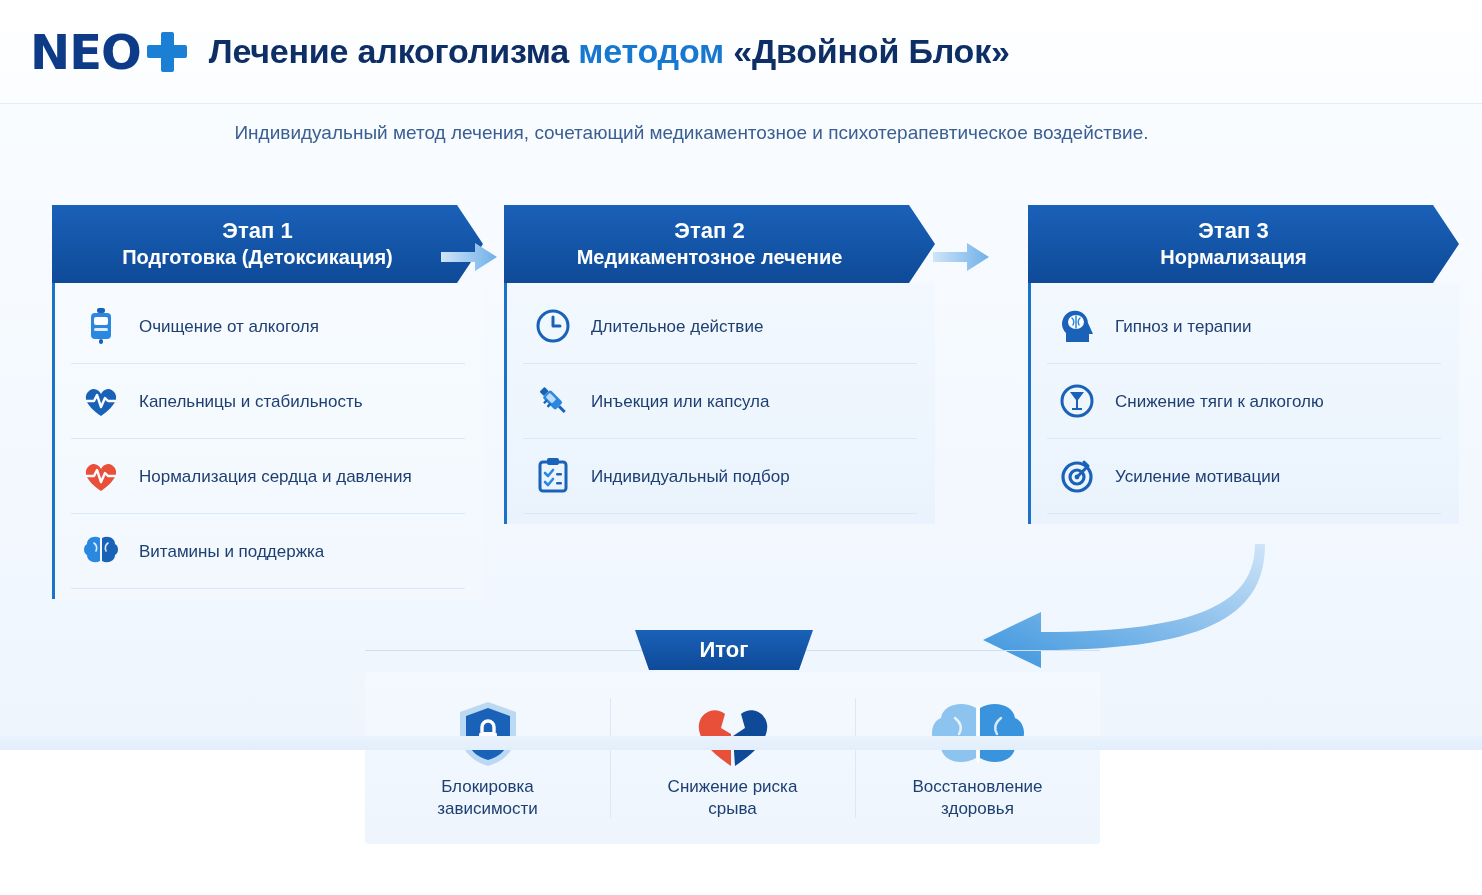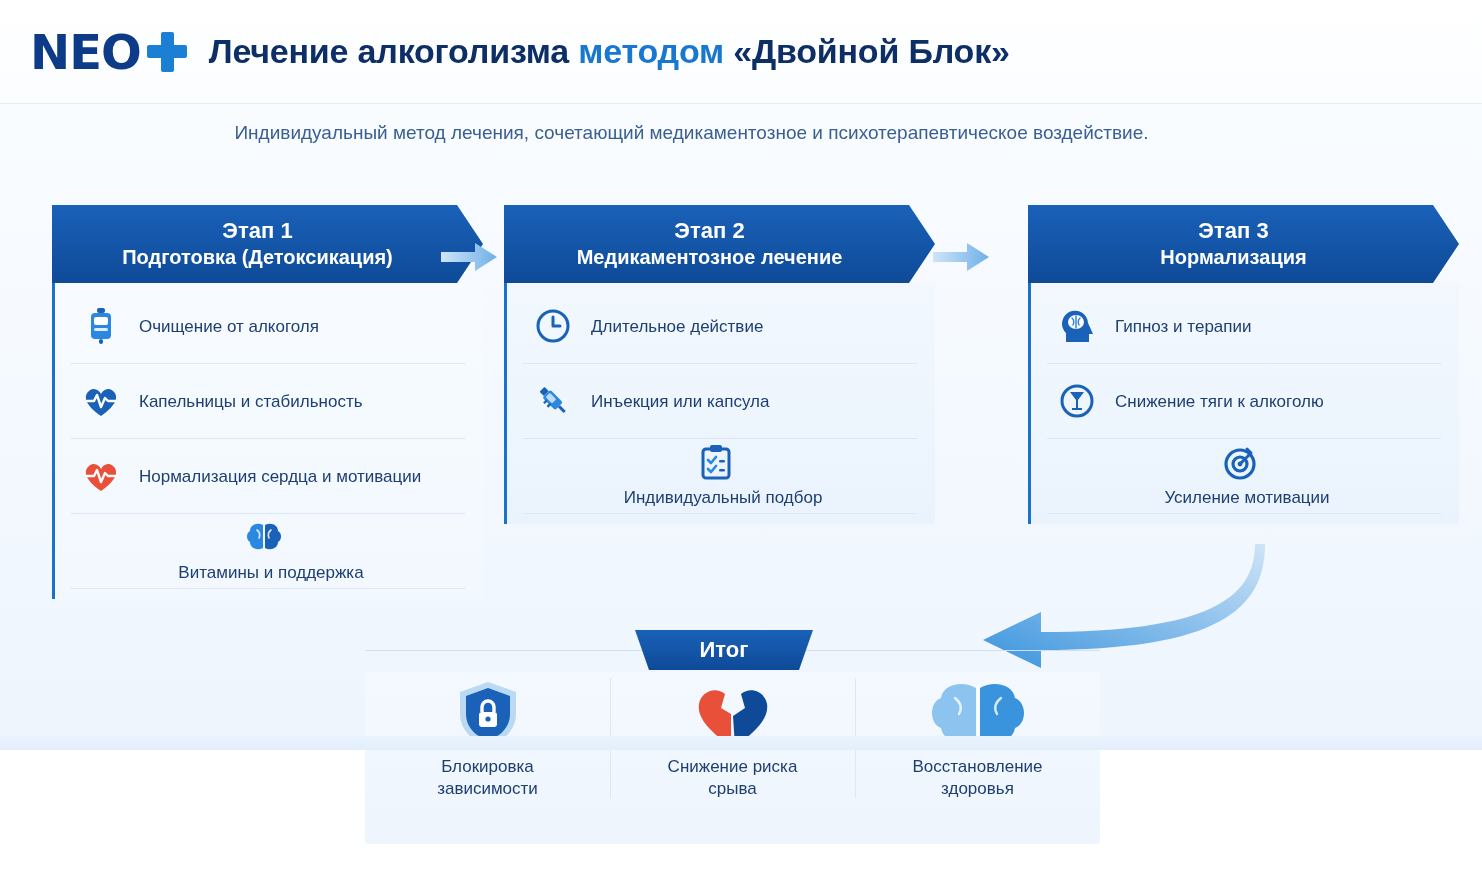--- a/index.html
+++ b/index.html
@@ -137,21 +137,21 @@
     box-sizing: border-box;
   }
   .stage-1 .stage-body { background: linear-gradient(180deg, #f7fbff 0%, #f2f8fe 100%); }
   .item {
     display: flex;
     align-items: center;
     height: 74px;
     border-bottom: 1px solid #d9e7f6;
     padding-left: 6px;
   }
-  .item:last-child { border-bottom: 1px solid #d9e7f6; flex-direction: column; }
+  .item:last-child { border-bottom: 1px solid #d9e7f6; }
   .item-icon {
     width: 48px;
     height: 48px;
     flex: 0 0 48px;
     margin-right: 14px;
     display: flex;
     align-items: center;
     justify-content: center;
   }
   .item-label {
@@ -205,20 +205,21 @@
   }
   .result-panel {
     position: absolute;
     left: 365px;
     top: 672px;
     width: 735px;
     height: 172px;
     background: linear-gradient(180deg, #f4f9ff 0%, #eef5fd 100%);
     border-radius: 4px;
     display: flex;
+    align-items: center;
   }
   .result-item {
     flex: 1 1 0;
     display: flex;
     flex-direction: column;
     align-items: center;
     justify-content: center;
     position: relative;
     height: 132px;
   }
@@ -300,21 +301,21 @@
           <span class="item-label">Капельницы и стабильность</span>
         </div>
 
         <div class="item">
           <span class="item-icon">
             <svg width="44" height="44" viewBox="0 0 44 44">
               <path d="M22 37 C6 26 4 17 10 12 C15 8 20 11 22 15 C24 11 29 8 34 12 C40 17 38 26 22 37 Z" fill="#e8503a"></path>
               <path d="M8 22 h7 l3 -6 l4 12 l4 -9 l3 3 h7" fill="none" stroke="#ffffff" stroke-width="2.4" stroke-linecap="round" stroke-linejoin="round"></path>
             </svg>
           </span>
-          <span class="item-label">Нормализация сердца и мотивации</span>
+          <span class="item-label">Нормализация сердца и давления</span>
         </div>
 
         <div class="item">
           <span class="item-icon">
             <svg width="44" height="44" viewBox="0 0 44 44">
               <path d="M21 9 C15 6 8 9 8 15 C4 17 4 24 8 26 C8 32 15 35 21 32 Z" fill="#2b88e0"></path>
               <path d="M23 9 C29 6 36 9 36 15 C40 17 40 24 36 26 C36 32 29 35 23 32 Z" fill="#1a62b8"></path>
               <path d="M15 14 q4 3 2 8 M29 14 q-4 3 -2 8" fill="none" stroke="#ffffff" stroke-width="1.6" stroke-linecap="round" opacity="0.85"></path>
             </svg>
           </span>

